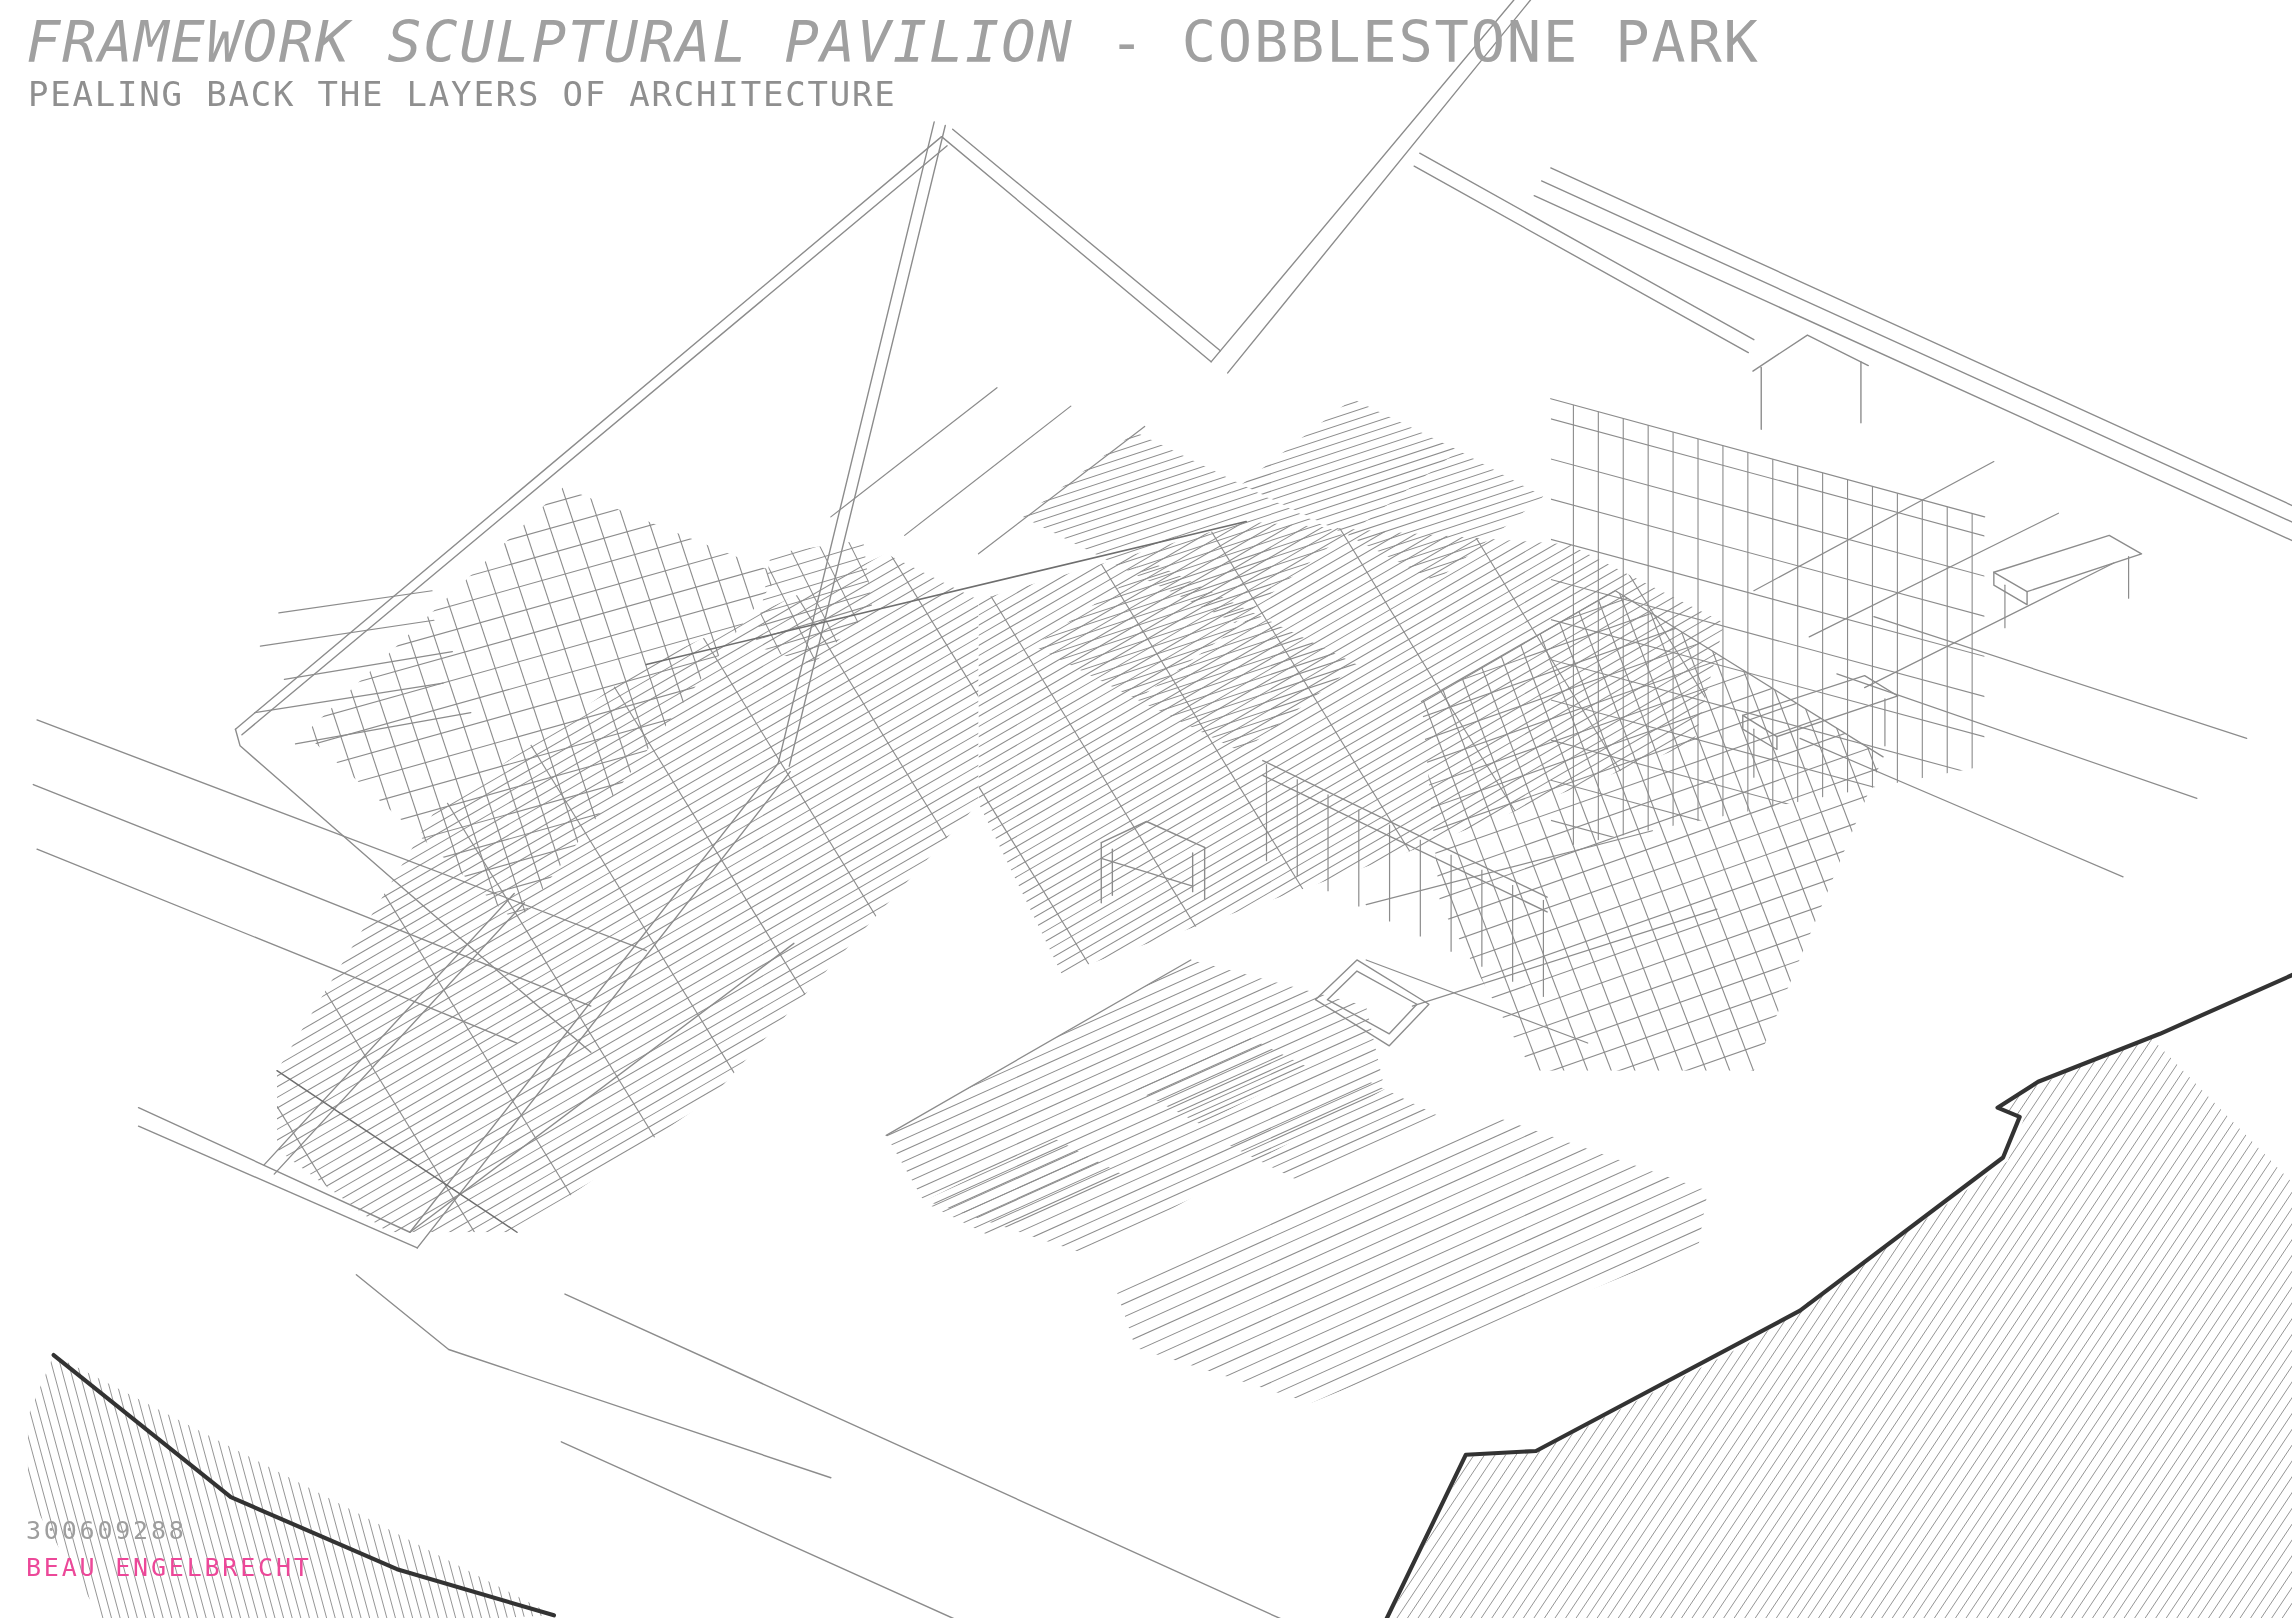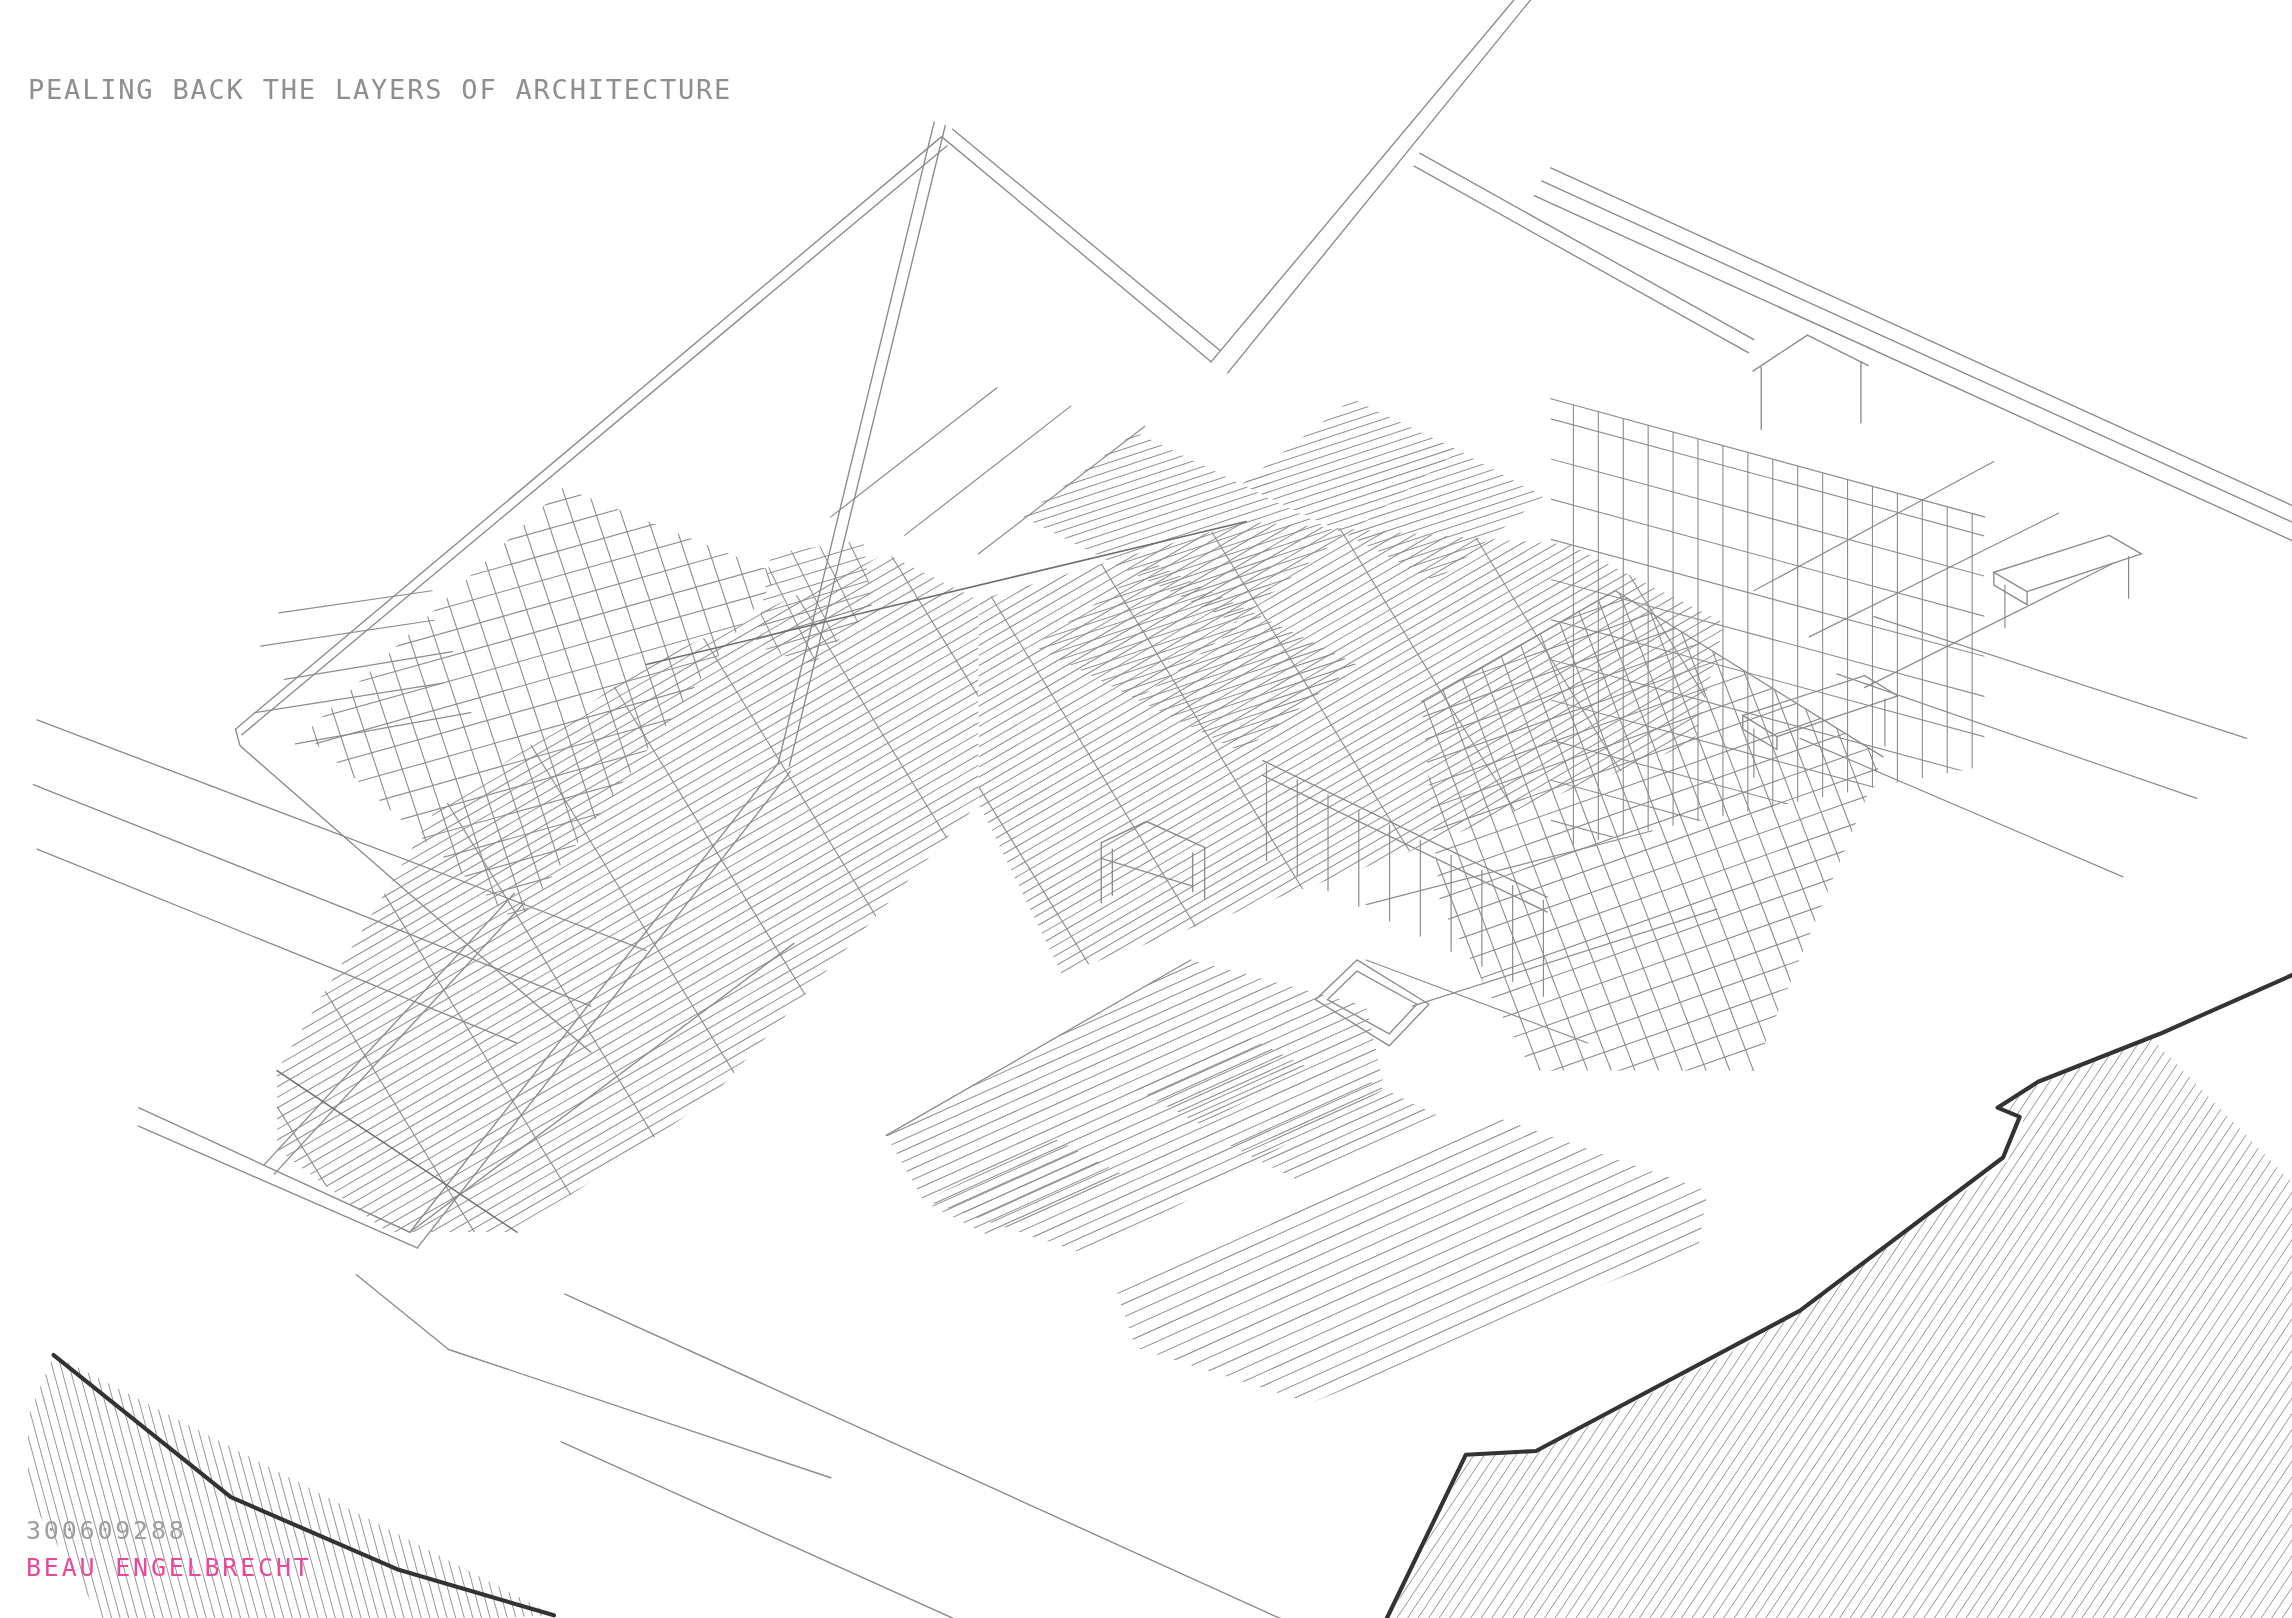--- a/index.html
+++ b/index.html
@@ -2,21 +2,21 @@
 <html style="font-size:14.8px"><head>
 <meta charset="utf-8">
 <style>
   html,body{margin:0;padding:0;background:#ffffff;}
   .board{position:relative;width:2293px;height:1619px;background:#ffffff;overflow:hidden;
          font-family:"DejaVu Sans Mono","Liberation Mono",monospace;}
   .drawing-svg{position:absolute;left:0;top:0;}
   .title-line{position:absolute;left:26px;top:9.2px;font-size:57px;letter-spacing:1.8px;
               color:#a0a0a0;white-space:nowrap;}
   .title-line .t-italic{font-style:italic;}
-  .subtitle-line{position:absolute;left:28px;top:74px;font-size:27px;letter-spacing:1.8px;
+  .subtitle-line{position:absolute;left:28px;top:74px;font-size:34px;letter-spacing:1.8px;
                  color:#8f8f8f;white-space:nowrap;}
   .footer-id{position:absolute;left:26px;top:1516px;font-size:25px;letter-spacing:2.8px;color:#9e9e9e;text-align:right;}
   .footer-author{position:absolute;left:26px;top:1553px;font-size:25px;letter-spacing:2.8px;color:#ec4899;}
 </style>
 </head>
 <body>
 
 <div class="board">
   <svg class="drawing-svg" width="2293" height="1619" viewBox="0 0 2484 1754" xmlns="http://www.w3.org/2000/svg">
       <defs>
@@ -744,17 +744,20 @@
       <path d="M1899 402 L1958 363 L2024 396" fill="none" stroke="#8c8c8c" stroke-width="1.5" stroke-linejoin="round" stroke-linecap="round"></path>
       <path d="M700 720 L1350 565" fill="none" stroke="#6e6e6e" stroke-width="1.7" stroke-linejoin="round" stroke-linecap="round"></path>
       <path d="M300 1160 L560 1335" fill="none" stroke="#6e6e6e" stroke-width="1.6" stroke-linejoin="round" stroke-linecap="round"></path>
       <path d="M960 1230 L1290 1040" fill="none" stroke="#8c8c8c" stroke-width="1.4" stroke-linejoin="round" stroke-linecap="round"></path>
       <path d="M1680 432 L2150 560" fill="none" stroke="#8c8c8c" stroke-width="1.4" stroke-linejoin="round" stroke-linecap="round"></path>
       <path d="M1540 760 L1750 640 L2040 820" fill="none" stroke="#8c8c8c" stroke-width="1.4" stroke-linejoin="round" stroke-linecap="round"></path>
       <path d="M58 1468 L250 1622 L430 1700 L600 1750" fill="none" stroke="#333333" stroke-width="4.5" stroke-linejoin="round" stroke-linecap="round"></path>
       <path d="M2484 1056 L2340 1120 L2208 1172 L2164 1200 L2188 1210 L2170 1254 L1950 1420 L1664 1572 L1588 1576 L1502 1754" fill="none" stroke="#333333" stroke-width="4.5" stroke-linejoin="round" stroke-linecap="round"></path>
     </svg>
 
+  <div class="title-line">
+    <span class="t-italic">FRAMEWORK SCULPTURAL PAVILION</span><span> - </span><span>COBBLESTONE PARK</span>
+  </div>
   <div class="subtitle-line">PEALING BACK THE LAYERS OF ARCHITECTURE</div>
   <div class="footer-id">300609288</div>
   <div class="footer-author">BEAU ENGELBRECHT</div>
 </div>
 
 
 </body></html>

